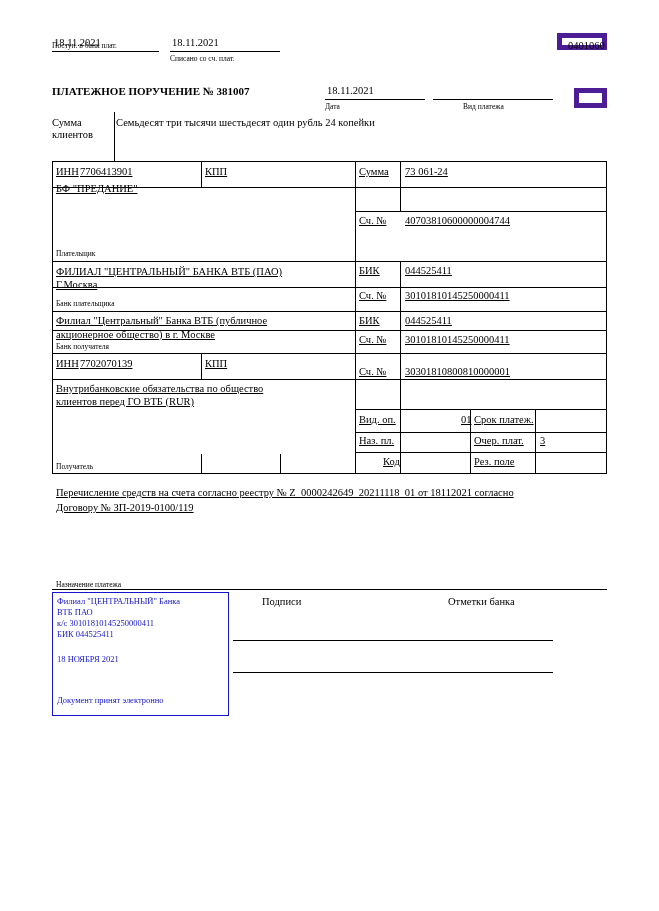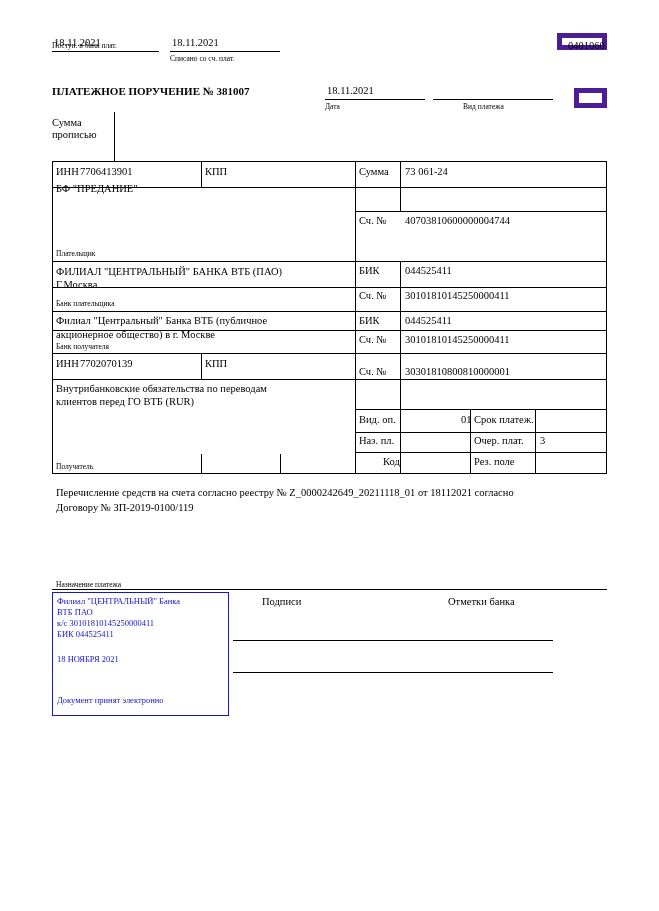--- a/index.html
+++ b/index.html
@@ -31,21 +31,21 @@
   .box { position: absolute; border: 5px solid #4c1d95; box-sizing: border-box; }
   .stamp {
     position: absolute;
     border: 1px solid #1515cc;
     box-sizing: border-box;
     color: #1515cc;
     font-size: 8.5px;
     line-height: 11px;
     padding: 3px 4px;
   }
-  .cellTxt { font-size: 10.5px; line-height: 12px; white-space: pre; }
+  .cellTxt { font-size: 10.5px; line-height: 12px; white-space: pre; text-decoration: underline; }
 </style>
 </head>
 <body>
 
 <div class="page">
 
   <div class="abs txt" style="left:54px; top:37px;">18.11.2021</div>
   <div class="ln hln" style="left:52px; top:51px; width:107px;"></div>
   <div class="abs small" style="left:52px; top:41px;">Поступ. в банк плат.</div>
 
@@ -63,21 +63,22 @@
   <div class="ln hln" style="left:325px; top:99px; width:100px;"></div>
   <div class="abs small" style="left:325px; top:102px;">Дата</div>
 
   <div class="abs txt" style="left:435px; top:85px;"></div>
   <div class="ln hln" style="left:433px; top:99px; width:120px;"></div>
   <div class="abs small" style="left:443px; top:102px;margin-left:20px;">Вид платежа</div>
 
   <div class="box" style="left:574px; top:88px; width:33px; height:20px;"></div>
 
   <div class="abs txt" style="left:52px; top:117px;">Сумма</div>
-  <div class="abs txt" style="left:52px; top:129px;">прописью</div>
+  <div class="abs txt" style="left:52px; top:129px;">клиентов</div>
+  <div class="abs txt" style="left:116px; top:117px;">Семьдесят три тысячи шестьдесят один рубль 24 копейки</div>
   <div class="ln vln" style="left:114px; top:112px; height:49px;"></div>
 
   <div class="ln hln" style="left:52px; top:161px; width:555px;"></div>
   <div class="ln hln" style="left:52px; top:187px; width:555px;"></div>
   <div class="ln hln" style="left:355px; top:211px; width:252px;"></div>
   <div class="ln hln" style="left:52px; top:261px; width:555px;"></div>
   <div class="ln hln" style="left:52px; top:287px; width:555px;"></div>
   <div class="ln hln" style="left:52px; top:311px; width:555px;"></div>
   <div class="ln hln" style="left:52px; top:330px; width:555px;"></div>
   <div class="ln hln" style="left:52px; top:353px; width:555px;"></div>
@@ -135,21 +136,21 @@
   <div class="abs cellTxt" style="left:359px; top:315px;">БИК</div>
   <div class="abs cellTxt" style="left:405px; top:315px;">044525411</div>
   <div class="abs cellTxt" style="left:359px; top:334px;">Сч. №</div>
   <div class="abs cellTxt" style="left:405px; top:334px;">30101810145250000411</div>
 
   <div class="abs cellTxt" style="left:56px; top:358px;">ИНН</div>
   <div class="abs cellTxt" style="left:80px; top:358px;">7702070139</div>
   <div class="abs cellTxt" style="left:205px; top:358px;">КПП</div>
   <div class="abs cellTxt" style="left:240px; top:358px;"></div>
 
-  <div class="abs cellTxt" style="left:56px; top:383px;">Внутрибанковские обязательства по переводам</div>
+  <div class="abs cellTxt" style="left:56px; top:383px;">Внутрибанковские обязательства по общество</div>
   <div class="abs cellTxt" style="left:56px; top:396px;">клиентов перед ГО ВТБ (RUR)</div>
   <div class="abs small" style="left:56px; top:462px;text-align:right;">Получатель</div>
 
   <div class="abs cellTxt" style="left:359px; top:366px;">Сч. №</div>
   <div class="abs cellTxt" style="left:405px; top:366px;">30301810800810000001</div>
 
   <div class="abs cellTxt" style="left:359px; top:414px;">Вид. оп.</div>
   <div class="abs cellTxt" style="left:413px; top:414px;margin-left:48px;">01</div>
   <div class="abs cellTxt" style="left:474px; top:414px;">Срок платеж.</div>
   <div class="abs cellTxt" style="left:540px; top:414px;"></div>

